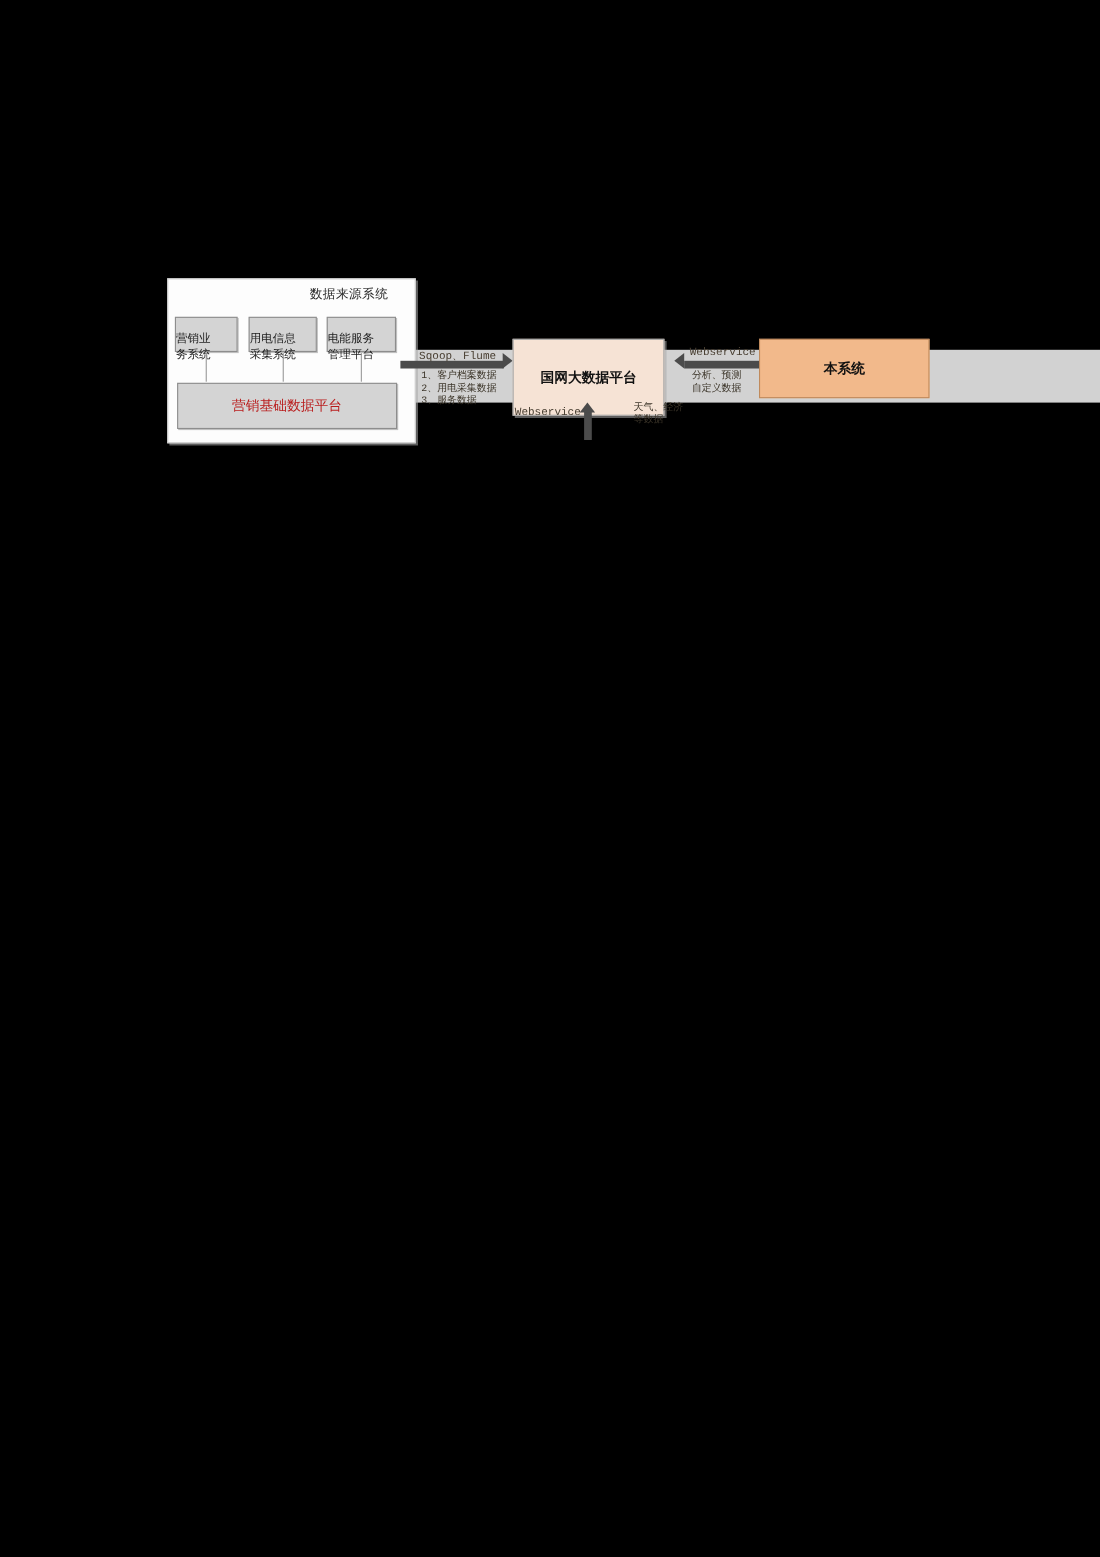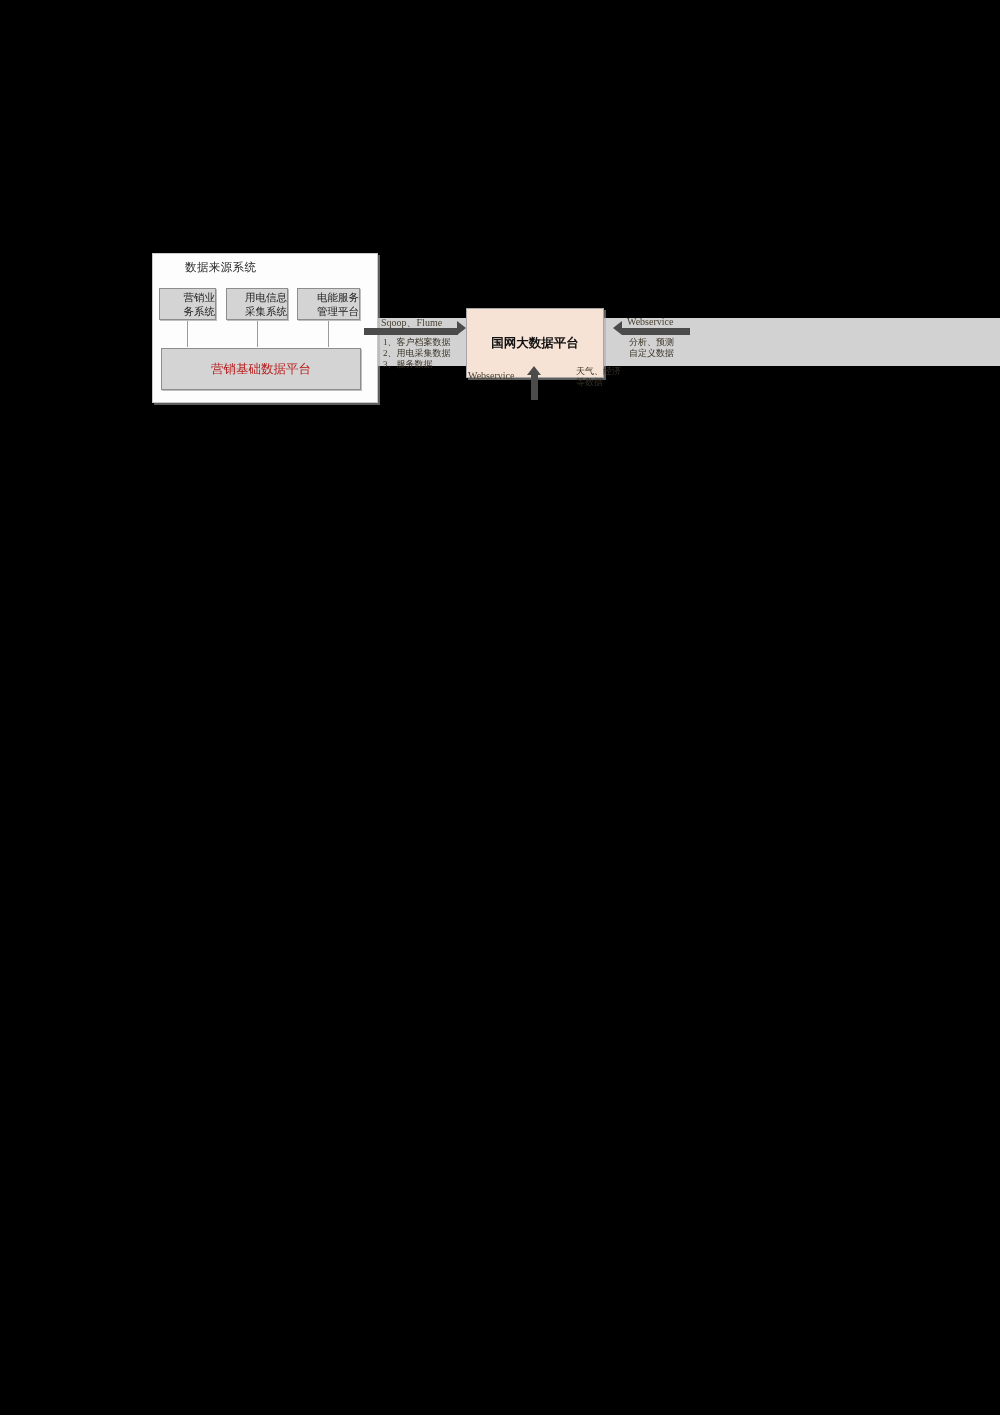--- a/index.html
+++ b/index.html
@@ -50,39 +50,38 @@
     height: 148px;
     background: #fdfdfd;
     border: 1px solid #c8c8c8;
     box-shadow: 2px 2px 0 0 rgba(170,170,170,0.55);
   }
   .source-title {
     position: absolute;
     left: 0;
     top: 6px;
     width: 200px;
-    text-align: left;
+    text-align: right;
     font-size: 11.5px;
     color: #262626;
     letter-spacing: 0.4px;
-    margin-left: 32px;
   }
 
   .sys-box {
     position: absolute;
     top: 288px;
     height: 32px;
     background: #d4d4d4;
     border: 1px solid #8d8d8d;
     box-shadow: 1px 1px 0 0 rgba(150,150,150,0.6);
     font-size: 10.5px;
     line-height: 14px;
     color: #1c1c1c;
-    text-align: right;
-    padding-top: 2px;
+    text-align: left;
+    padding-top: 13px;
     box-sizing: border-box;
   }
   .sys-1 { left: 159px; width: 57px; }
   .sys-2 { left: 226px; width: 62px; }
   .sys-3 { left: 297px; width: 63px; }
 
   .stem {
     position: absolute;
     width: 1px;
     background: #9a9a9a;
@@ -217,21 +216,21 @@
   .a2-head  { left: 613px; top: 321px; }
 
   
   .a3-shaft { left: 531px; top: 374px; height: 26px; }
   .a3-head  { left: 527px; top: 366px; }
 
   
   .edge-label {
     position: absolute;
     color: #3a3327;
-    font-family: Liberation Serif, serif;
+    font-family: Liberation Mono, monospace;
   }
   .edge-proto {
     font-size: 10px;
     color: #4a4033;
     white-space: nowrap;
   }
   .edge-list {
     font-size: 9px;
     line-height: 11px;
     color: #3b3428;
@@ -295,20 +294,21 @@
 
   <div class="arrow-shaft arrow-h a2-shaft"></div>
   <div class="arrow-head head-left a2-head"></div>
 
   <div class="edge-label edge-proto lbl-right-proto">Webservice</div>
   <div class="edge-label edge-list lbl-right-list">
     <div>分析、预测</div>
     <div>自定义数据</div>
   </div>
 
+  <div class="system-box">本系统</div>
 
   <div class="arrow-shaft arrow-v a3-shaft"></div>
   <div class="arrow-head head-up a3-head"></div>
 
   <div class="edge-label edge-proto lbl-bottom-proto">Webservice</div>
   <div class="edge-label edge-list lbl-bottom-list">
     <div>天气、经济</div>
     <div>等数据</div>
   </div>
 

